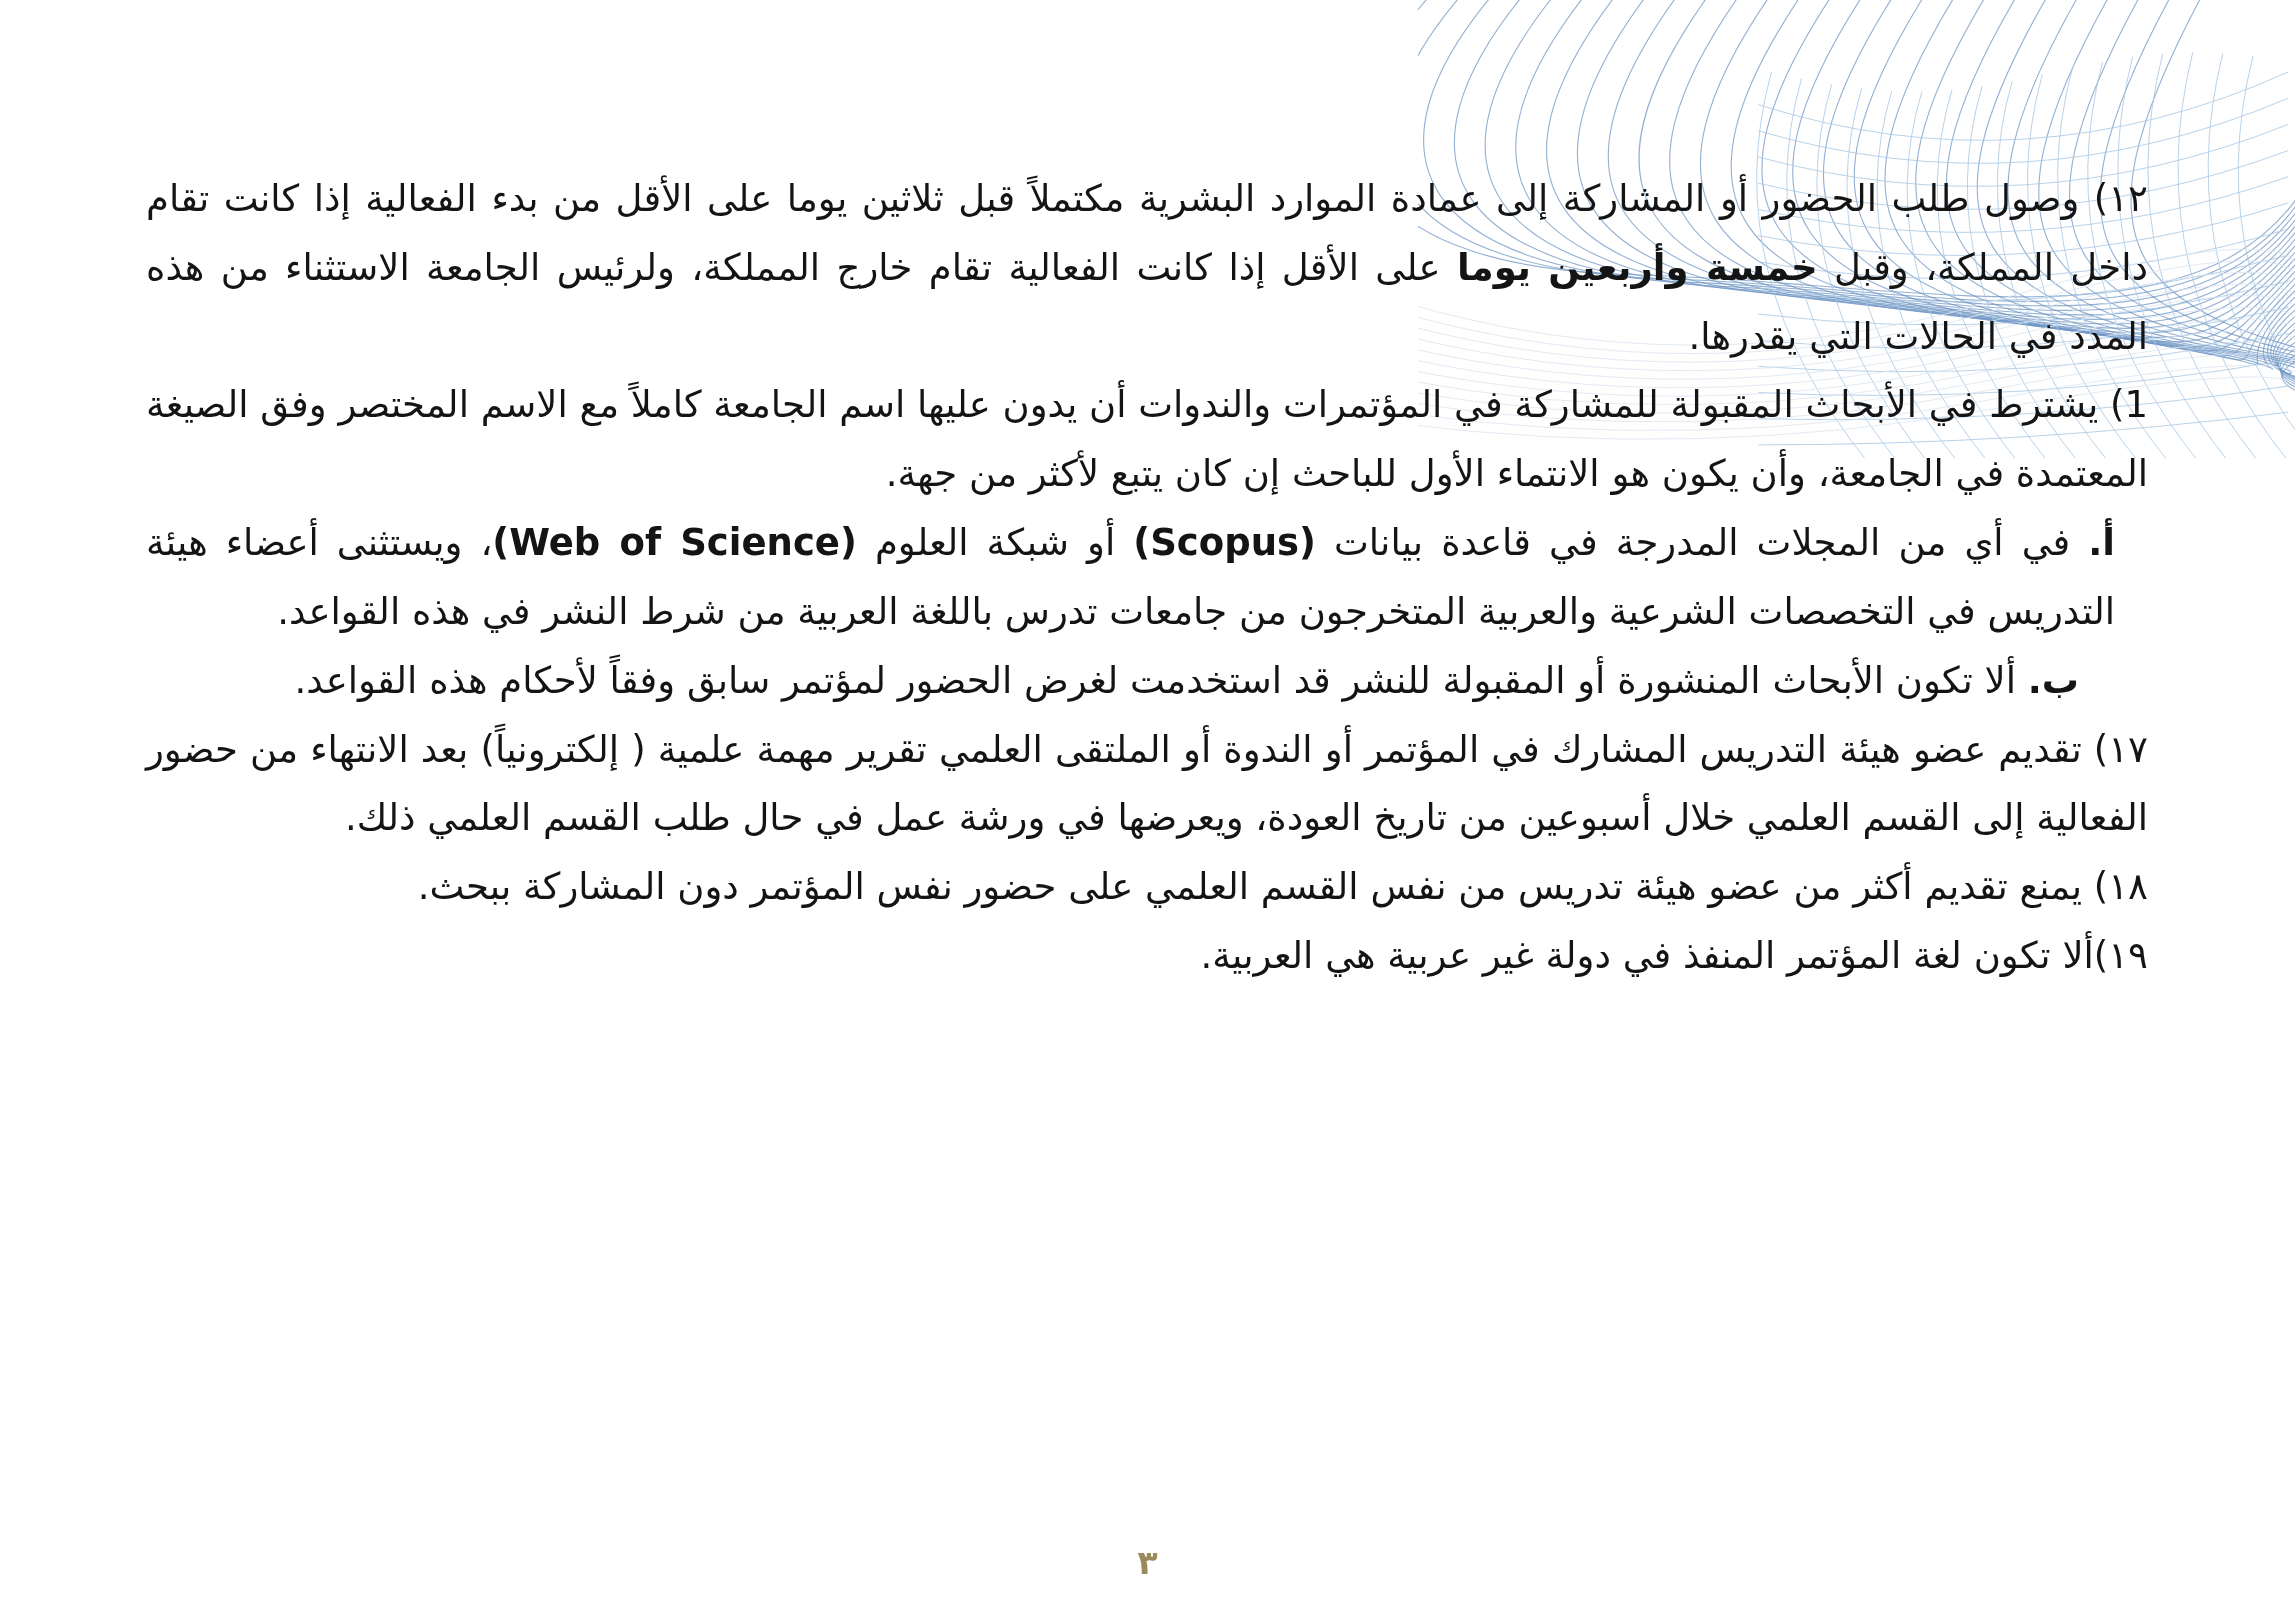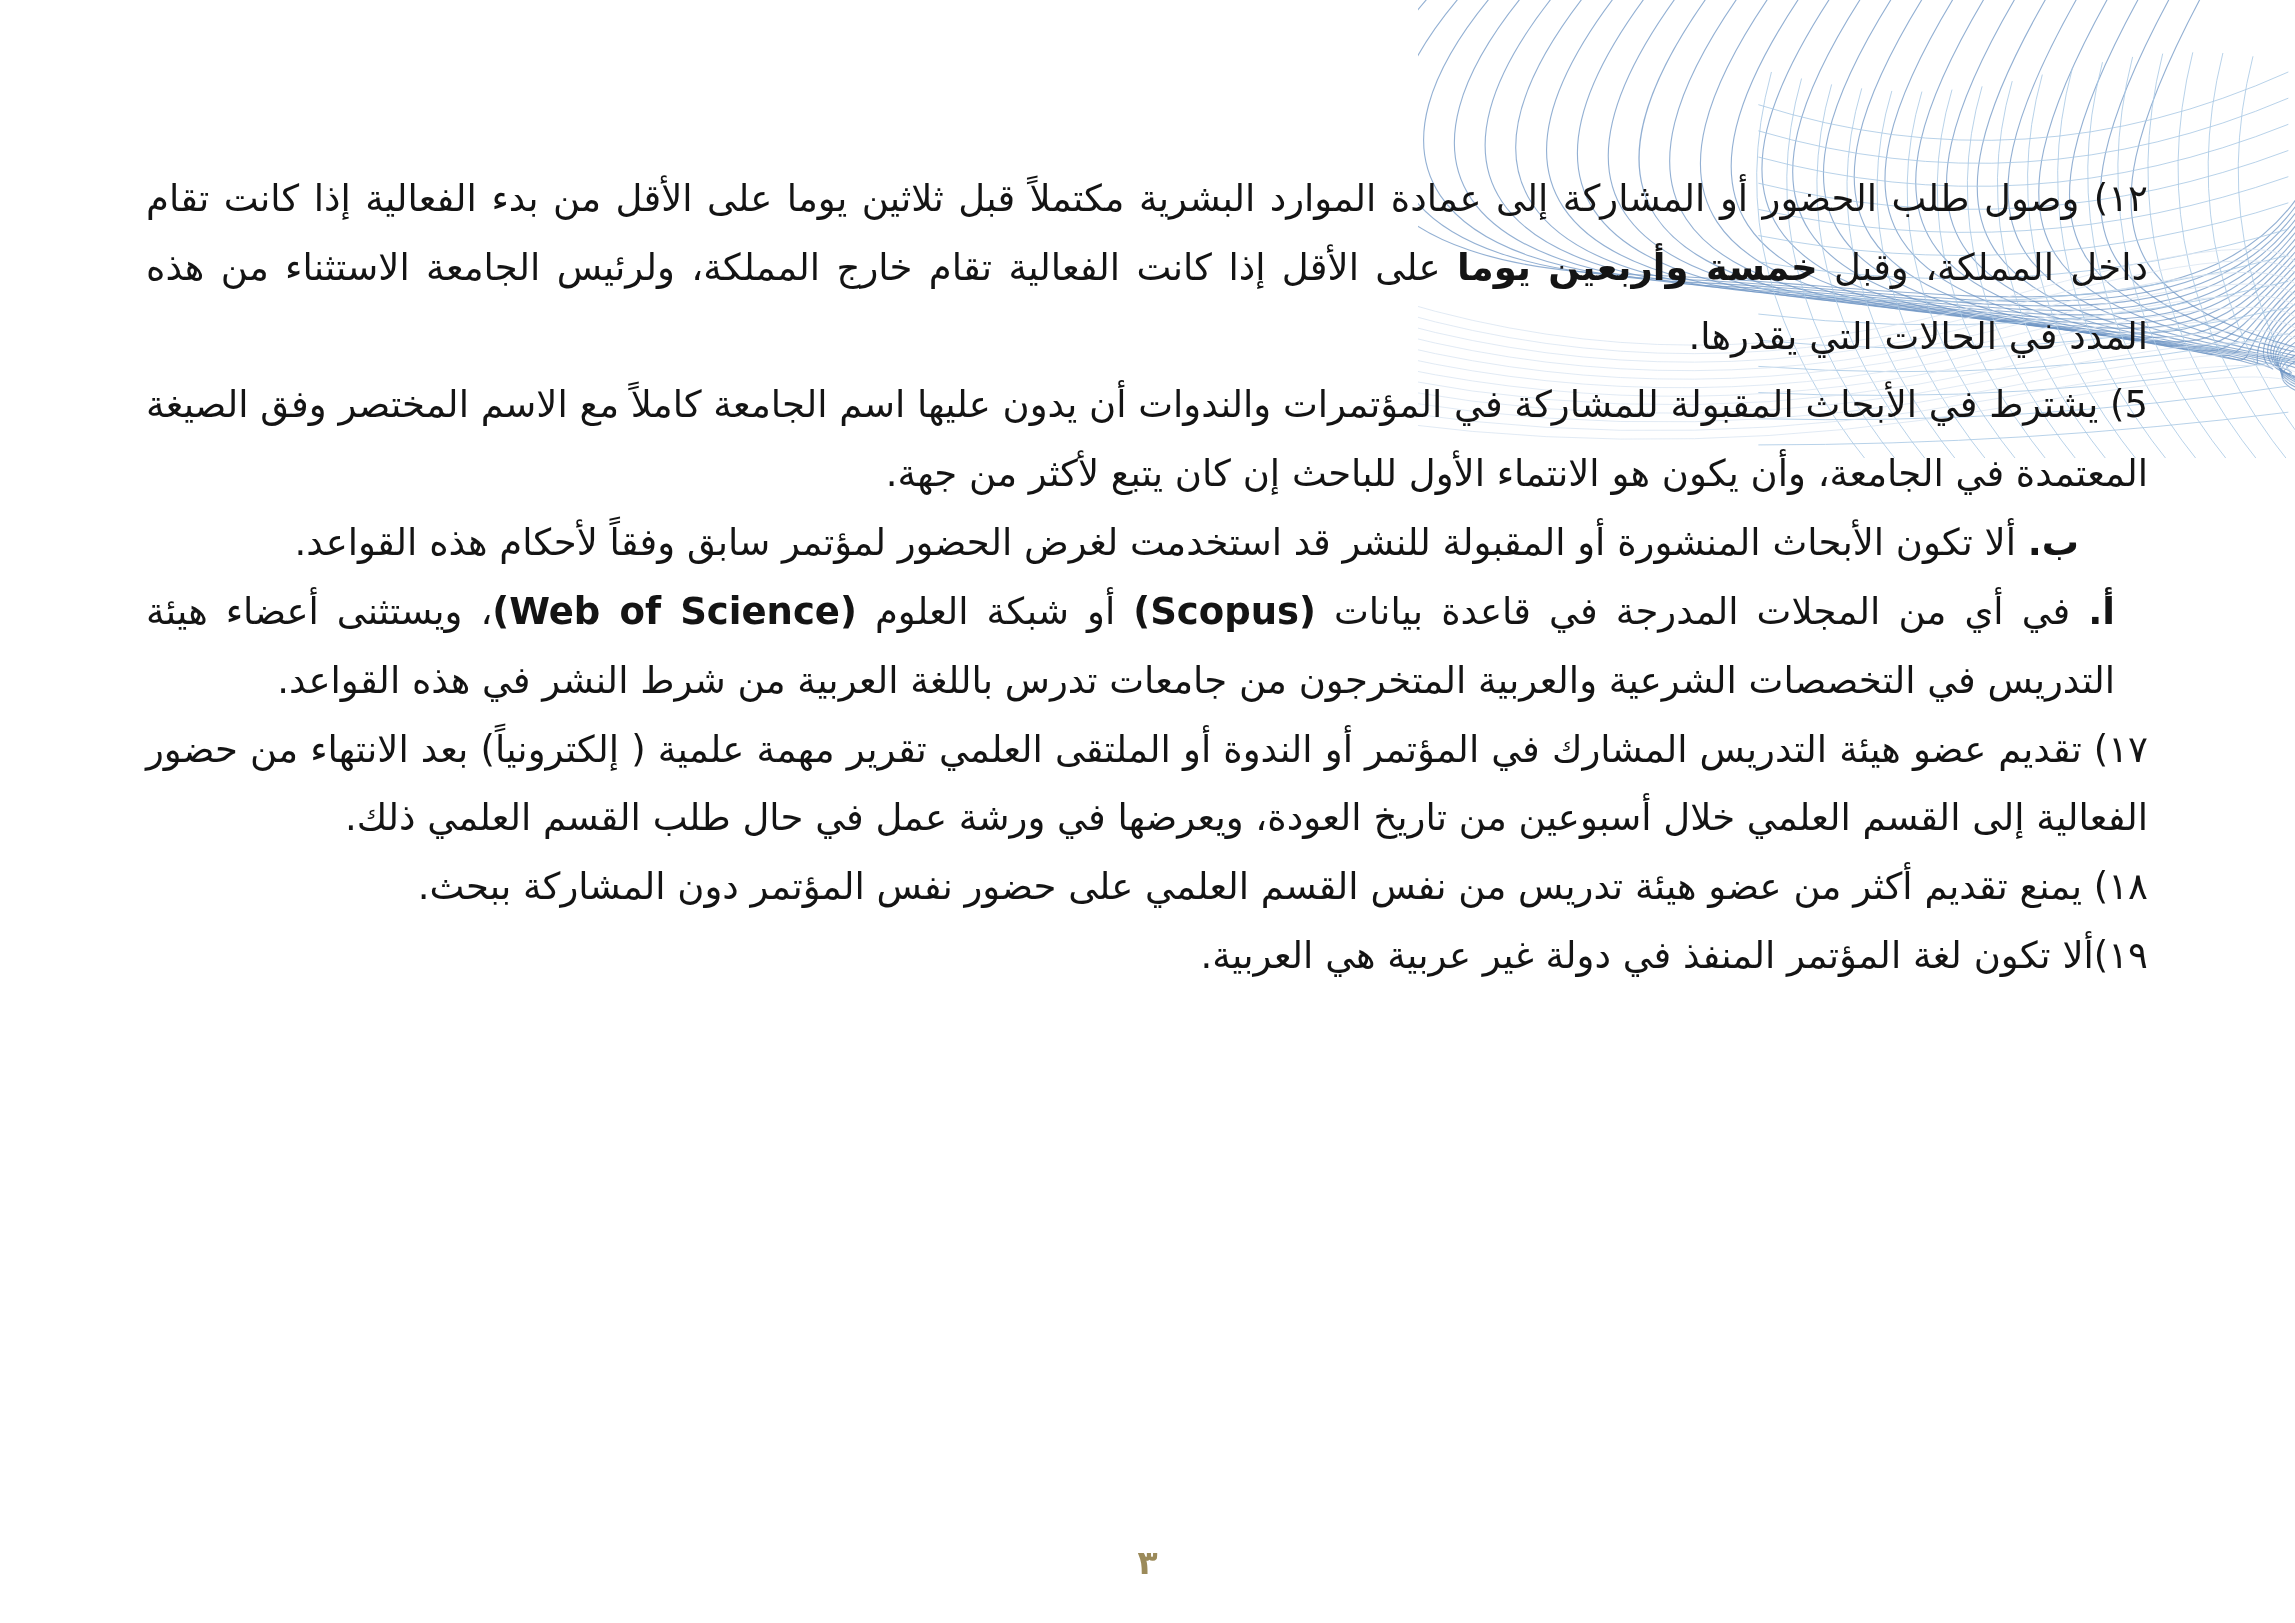--- a/index.html
+++ b/index.html
@@ -99,22 +99,22 @@
       <path d="M -30 579 Q 420 665, 880 565 T 1350 532" stroke="#dbe6f2" fill="none" stroke-width="1.4" opacity="0.9"></path>
       <path d="M -30 596 Q 420 675, 880 580 T 1350 548" stroke="#dbe6f2" fill="none" stroke-width="1.4" opacity="0.9"></path>
       <path d="M -30 613 Q 420 685, 880 595 T 1350 564" stroke="#dbe6f2" fill="none" stroke-width="1.4" opacity="0.9"></path>
       <path d="M -30 630 Q 420 695, 880 610 T 1350 580" stroke="#dbe6f2" fill="none" stroke-width="1.4" opacity="0.9"></path>
       <path d="M -30 647 Q 420 705, 880 625 T 1350 596" stroke="#dbe6f2" fill="none" stroke-width="1.4" opacity="0.9"></path>
     </svg>
 </div>
 
 <div class="doc" id="doc-body" style="color: rgb(20, 20, 20);">
     <p class="para ind-0"><span>١٢) وصول طلب الحضور أو المشاركة إلى عمادة الموارد البشرية مكتملاً قبل ثلاثين يوما على الأقل من بدء الفعالية إذا كانت تقام داخل المملكة، وقبل </span><span class="b">خمسة وأربعين يوما</span><span> على الأقل إذا كانت الفعالية تقام خارج المملكة، ولرئيس الجامعة الاستثناء من هذه المدد في الحالات التي يقدرها.</span></p>
-    <p class="para ind-0"><span>5) يشترط في الأبحاث المقبولة للمشاركة في المؤتمرات والندوات أن يدون عليها اسم الجامعة كاملاً مع الاسم المختصر وفق الصيغة المعتمدة في الجامعة، وأن يكون هو الانتماء الأول للباحث إن كان يتبع لأكثر من جهة.</span></p>
+    <p class="para ind-0"><span>1) يشترط في الأبحاث المقبولة للمشاركة في المؤتمرات والندوات أن يدون عليها اسم الجامعة كاملاً مع الاسم المختصر وفق الصيغة المعتمدة في الجامعة، وأن يكون هو الانتماء الأول للباحث إن كان يتبع لأكثر من جهة.</span></p>
+    <p class="para ind-1"><span class="b">أ.</span><span>  في أي من المجلات المدرجة في قاعدة بيانات </span><span class="b">(Scopus)</span><span> أو شبكة العلوم </span><span class="b">(Web of Science)</span><span>، ويستثنى أعضاء هيئة التدريس في التخصصات الشرعية والعربية المتخرجون من جامعات تدرس باللغة العربية من شرط النشر في هذه القواعد.</span></p>
     <p class="para ind-2"><span class="b">ب.</span><span>  ألا تكون الأبحاث المنشورة أو المقبولة للنشر قد استخدمت لغرض الحضور لمؤتمر سابق وفقاً لأحكام هذه القواعد.</span></p>
-    <p class="para ind-1"><span class="b">أ.</span><span>  في أي من المجلات المدرجة في قاعدة بيانات </span><span class="b">(Scopus)</span><span> أو شبكة العلوم </span><span class="b">(Web of Science)</span><span>، ويستثنى أعضاء هيئة التدريس في التخصصات الشرعية والعربية المتخرجون من جامعات تدرس باللغة العربية من شرط النشر في هذه القواعد.</span></p>
     <p class="para ind-0"><span>١٧) تقديم عضو هيئة التدريس المشارك في المؤتمر أو الندوة أو الملتقى العلمي تقرير مهمة علمية ( إلكترونياً) بعد الانتهاء من  حضور الفعالية إلى القسم العلمي خلال أسبوعين من تاريخ العودة، ويعرضها في ورشة عمل في حال طلب القسم العلمي ذلك.</span></p>
     <p class="para ind-0"><span>١٨) يمنع تقديم أكثر من عضو هيئة تدريس من نفس القسم العلمي على حضور نفس المؤتمر دون المشاركة ببحث.</span></p>
     <p class="para ind-0"><span>١٩)ألا تكون لغة المؤتمر المنفذ في دولة غير عربية هي العربية.</span></p>
   </div>
 
 <div class="page-number" style="color: rgb(155, 138, 90);">٣</div>
 
 
 </body></html>

